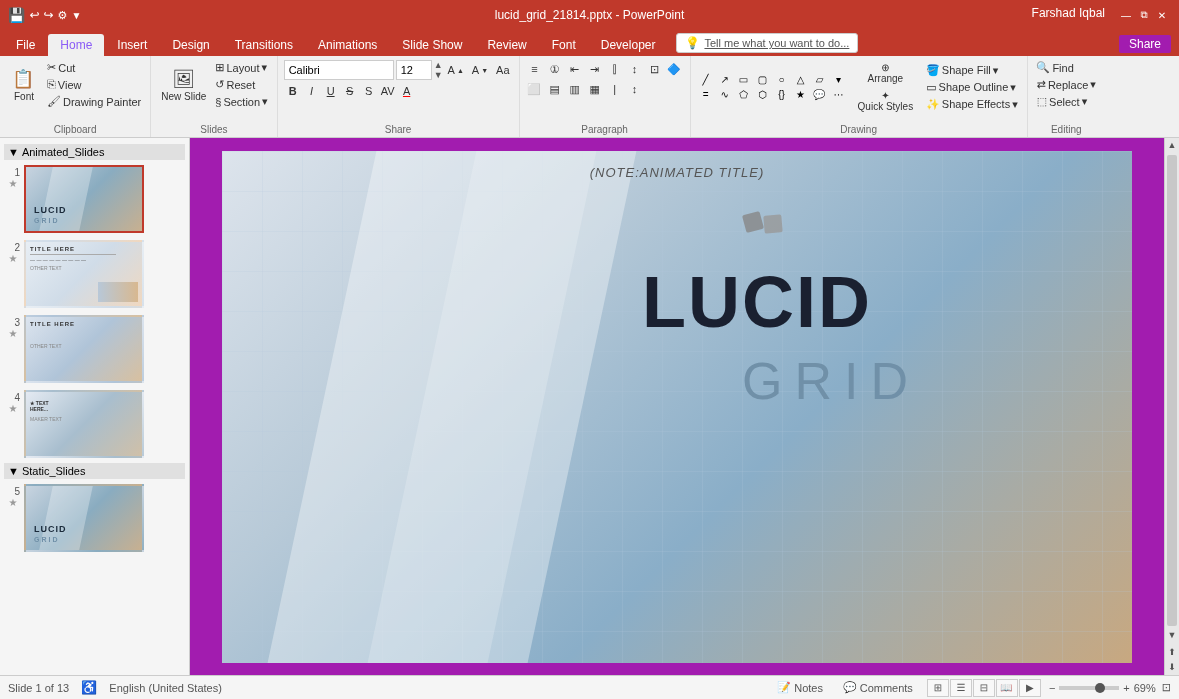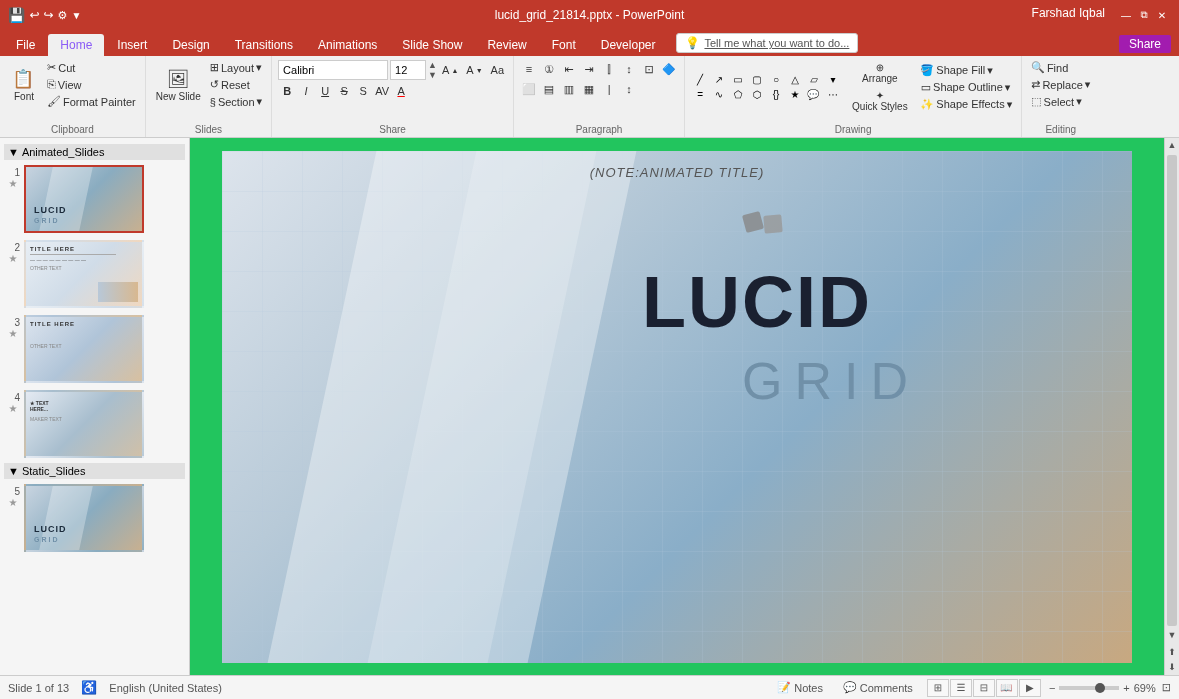--- a/index.html
+++ b/index.html
@@ -151,21 +151,21 @@
       position: absolute; bottom: 6px; left: 8px;
       font-weight: bold; font-size: 9px; color: #1a2a3a; letter-spacing: 1px;
     }
 
     
     #canvas-area {
       flex: 1;
       display: flex;
       align-items: center;
       justify-content: center;
-      background: #22c55e;
+      background: #a21caf;
       position: relative;
     }
     #slide-canvas {
       width: 910px;
       height: 512px;
       background: white;
       position: relative;
       overflow: hidden;
     }
 
@@ -358,21 +358,21 @@
         <div class="rbn-btn-sm">
           <span>✂</span>
           <span>Cut</span>
         </div>
         <div class="rbn-btn-sm">
           <span>⎘</span>
           <span>View</span>
         </div>
         <div class="rbn-btn-sm">
           <span>🖌</span>
-          <span>Format Painter</span>
+          <span>Drawing Painter</span>
         </div>
       </div>
     </div>
     <span class="ribbon-group-label">Clipboard</span>
   </div>
 
   <div class="ribbon-group">
     <div class="ribbon-row">
       <div class="rbn-btn">
         <span class="icon">🖼</span>

